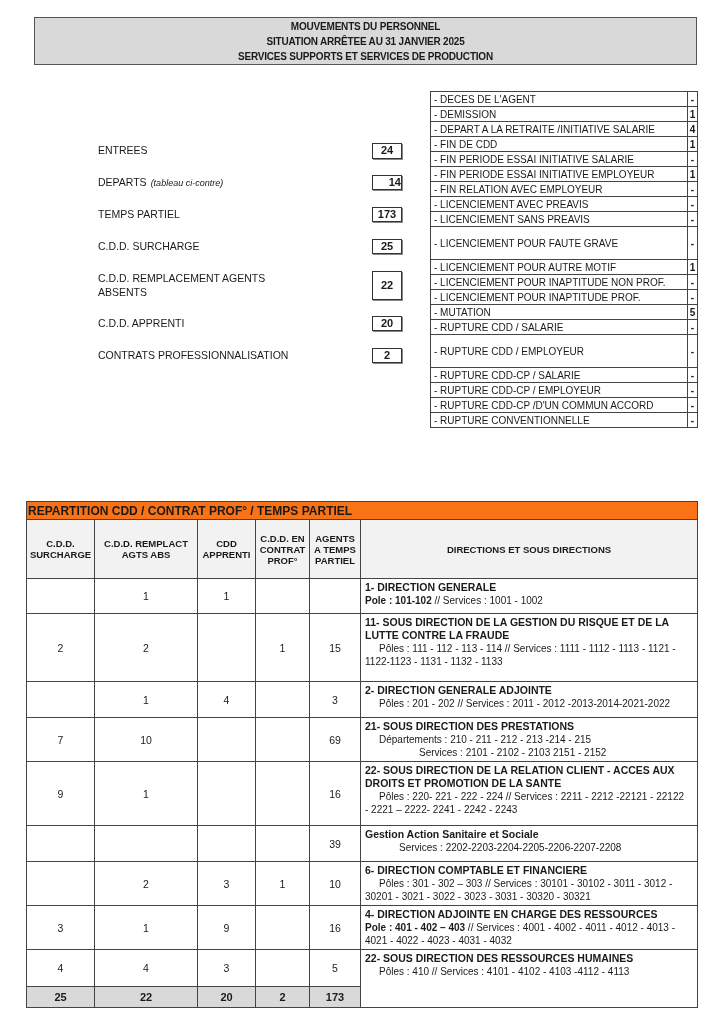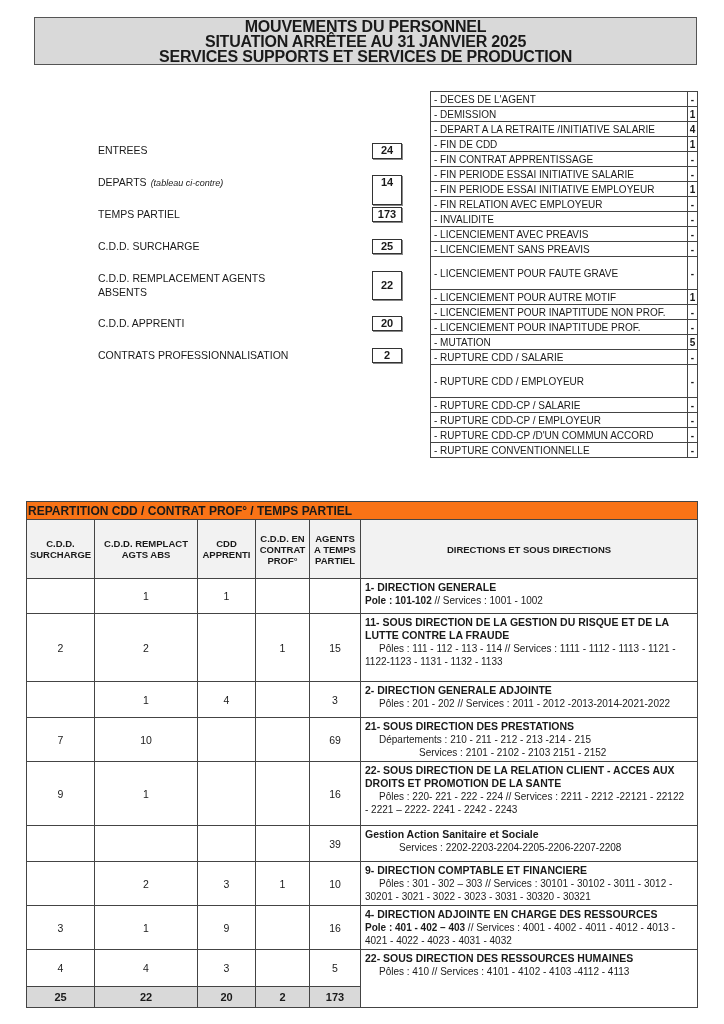--- a/index.html
+++ b/index.html
@@ -1,20 +1,20 @@
 <!DOCTYPE html>
 <html><head>
 <meta charset="utf-8">
 <style>
   html, body { margin:0; padding:0; background:#ffffff; }
   body { width:724px; height:1024px; position:relative; overflow:hidden;
          font-family:"Liberation Sans", sans-serif; color:#1a1a1a; }
   .title-box { position:absolute; left:34px; top:17px; width:663px; height:48px;
                background:#d9d9d9; border:1px solid #555; text-align:center;
-               font-weight:bold; font-size:16px; line-height:15px; padding-top:1px;
+               font-weight:bold; font-size:10px; line-height:15px; padding-top:1px;
                box-sizing:border-box; letter-spacing:-0.2px; }
   .summary { position:absolute; left:98px; top:0; width:304px; }
   .sum-row { position:absolute; left:0; width:304px; font-size:10.5px; }
   .sum-label { position:absolute; left:0; }
   .sum-label .note { font-style:italic; font-size:9px; margin-left:4px; }
   .sum-box { position:absolute; right:0; width:30px; border:1px solid #333;
              box-shadow:1px 1px 0 #888; text-align:center; font-weight:bold; font-size:11px; box-sizing:border-box; }
   .departs { position:absolute; left:430px; top:91px; width:268px; border-collapse:collapse;
              font-size:10px; }
   .departs td { border:1px solid #444; padding:0 3px; height:14px; white-space:nowrap;margin-left:28px; }
@@ -42,21 +42,21 @@
   <div>SERVICES SUPPORTS ET SERVICES DE PRODUCTION</div>
 </div>
 
 <div class="summary">
   <div class="sum-row" style="top:143px;height:16px;">
     <span class="sum-label" style="top:1px;">ENTREES</span>
     <div class="sum-box" style="top:0;height:16px;line-height:13px;">24</div>
   </div>
   <div class="sum-row" style="top:175px;height:16px;">
     <span class="sum-label" style="top:1px;"><span>DEPARTS</span><span class="note">(tableau ci-contre)</span></span>
-    <div class="sum-box" style="top:0;height:30px;line-height:13px;">14</div>
+    <div class="sum-box" style="top:0;height:15px;line-height:13px;text-align:right;">14</div>
   </div>
   <div class="sum-row" style="top:207px;height:16px;">
     <span class="sum-label" style="top:1px;">TEMPS PARTIEL</span>
     <div class="sum-box" style="top:0;height:15px;line-height:13px;">173</div>
   </div>
   <div class="sum-row" style="top:239px;height:16px;">
     <span class="sum-label" style="top:1px;">C.D.D. SURCHARGE</span>
     <div class="sum-box" style="top:0;height:15px;line-height:13px;">25</div>
   </div>
   <div class="sum-row" style="top:271px;height:30px;">
@@ -85,37 +85,29 @@
       </tr>
     <tr>
         <td>- DEPART A LA RETRAITE /INITIATIVE SALARIE</td>
         <td class="v">4</td>
       </tr>
     <tr>
         <td>- FIN DE CDD</td>
         <td class="v">1</td>
       </tr>
     <tr>
-        <td>- FIN CONTRAT APPRENTISSAGE</td>
-        <td class="v">-</td>
-      </tr>
-    <tr>
         <td>- FIN PERIODE ESSAI INITIATIVE SALARIE</td>
         <td class="v">-</td>
       </tr>
     <tr>
         <td>- FIN PERIODE ESSAI INITIATIVE EMPLOYEUR</td>
         <td class="v">1</td>
       </tr>
     <tr>
         <td>- FIN RELATION AVEC EMPLOYEUR</td>
-        <td class="v">-</td>
-      </tr>
-    <tr>
-        <td>- INVALIDITE</td>
         <td class="v">-</td>
       </tr>
     <tr>
         <td>- LICENCIEMENT AVEC PREAVIS</td>
         <td class="v">-</td>
       </tr>
     <tr>
         <td>- LICENCIEMENT SANS PREAVIS</td>
         <td class="v">-</td>
       </tr>
@@ -263,21 +255,21 @@
     </td>
   </tr>
 
   <tr style="height:43px">
     <td class="n"></td>
     <td class="n">2</td>
     <td class="n">3</td>
     <td class="n">1</td>
     <td class="n">10</td>
     <td class="dir">
-      <div class="t">9- DIRECTION COMPTABLE ET FINANCIERE</div>
+      <div class="t">6- DIRECTION COMPTABLE ET FINANCIERE</div>
       <div class="ind">Pôles : 301 - 302 – 303 // Services : 30101 - 30102 - 3011 - 3012 -</div>
       <div>30201 - 3021 - 3022 - 3023 - 3031 - 30320 - 30321</div>
     </td>
   </tr>
 
   <tr style="height:43px">
     <td class="n">3</td>
     <td class="n">1</td>
     <td class="n">9</td>
     <td class="n"></td>

